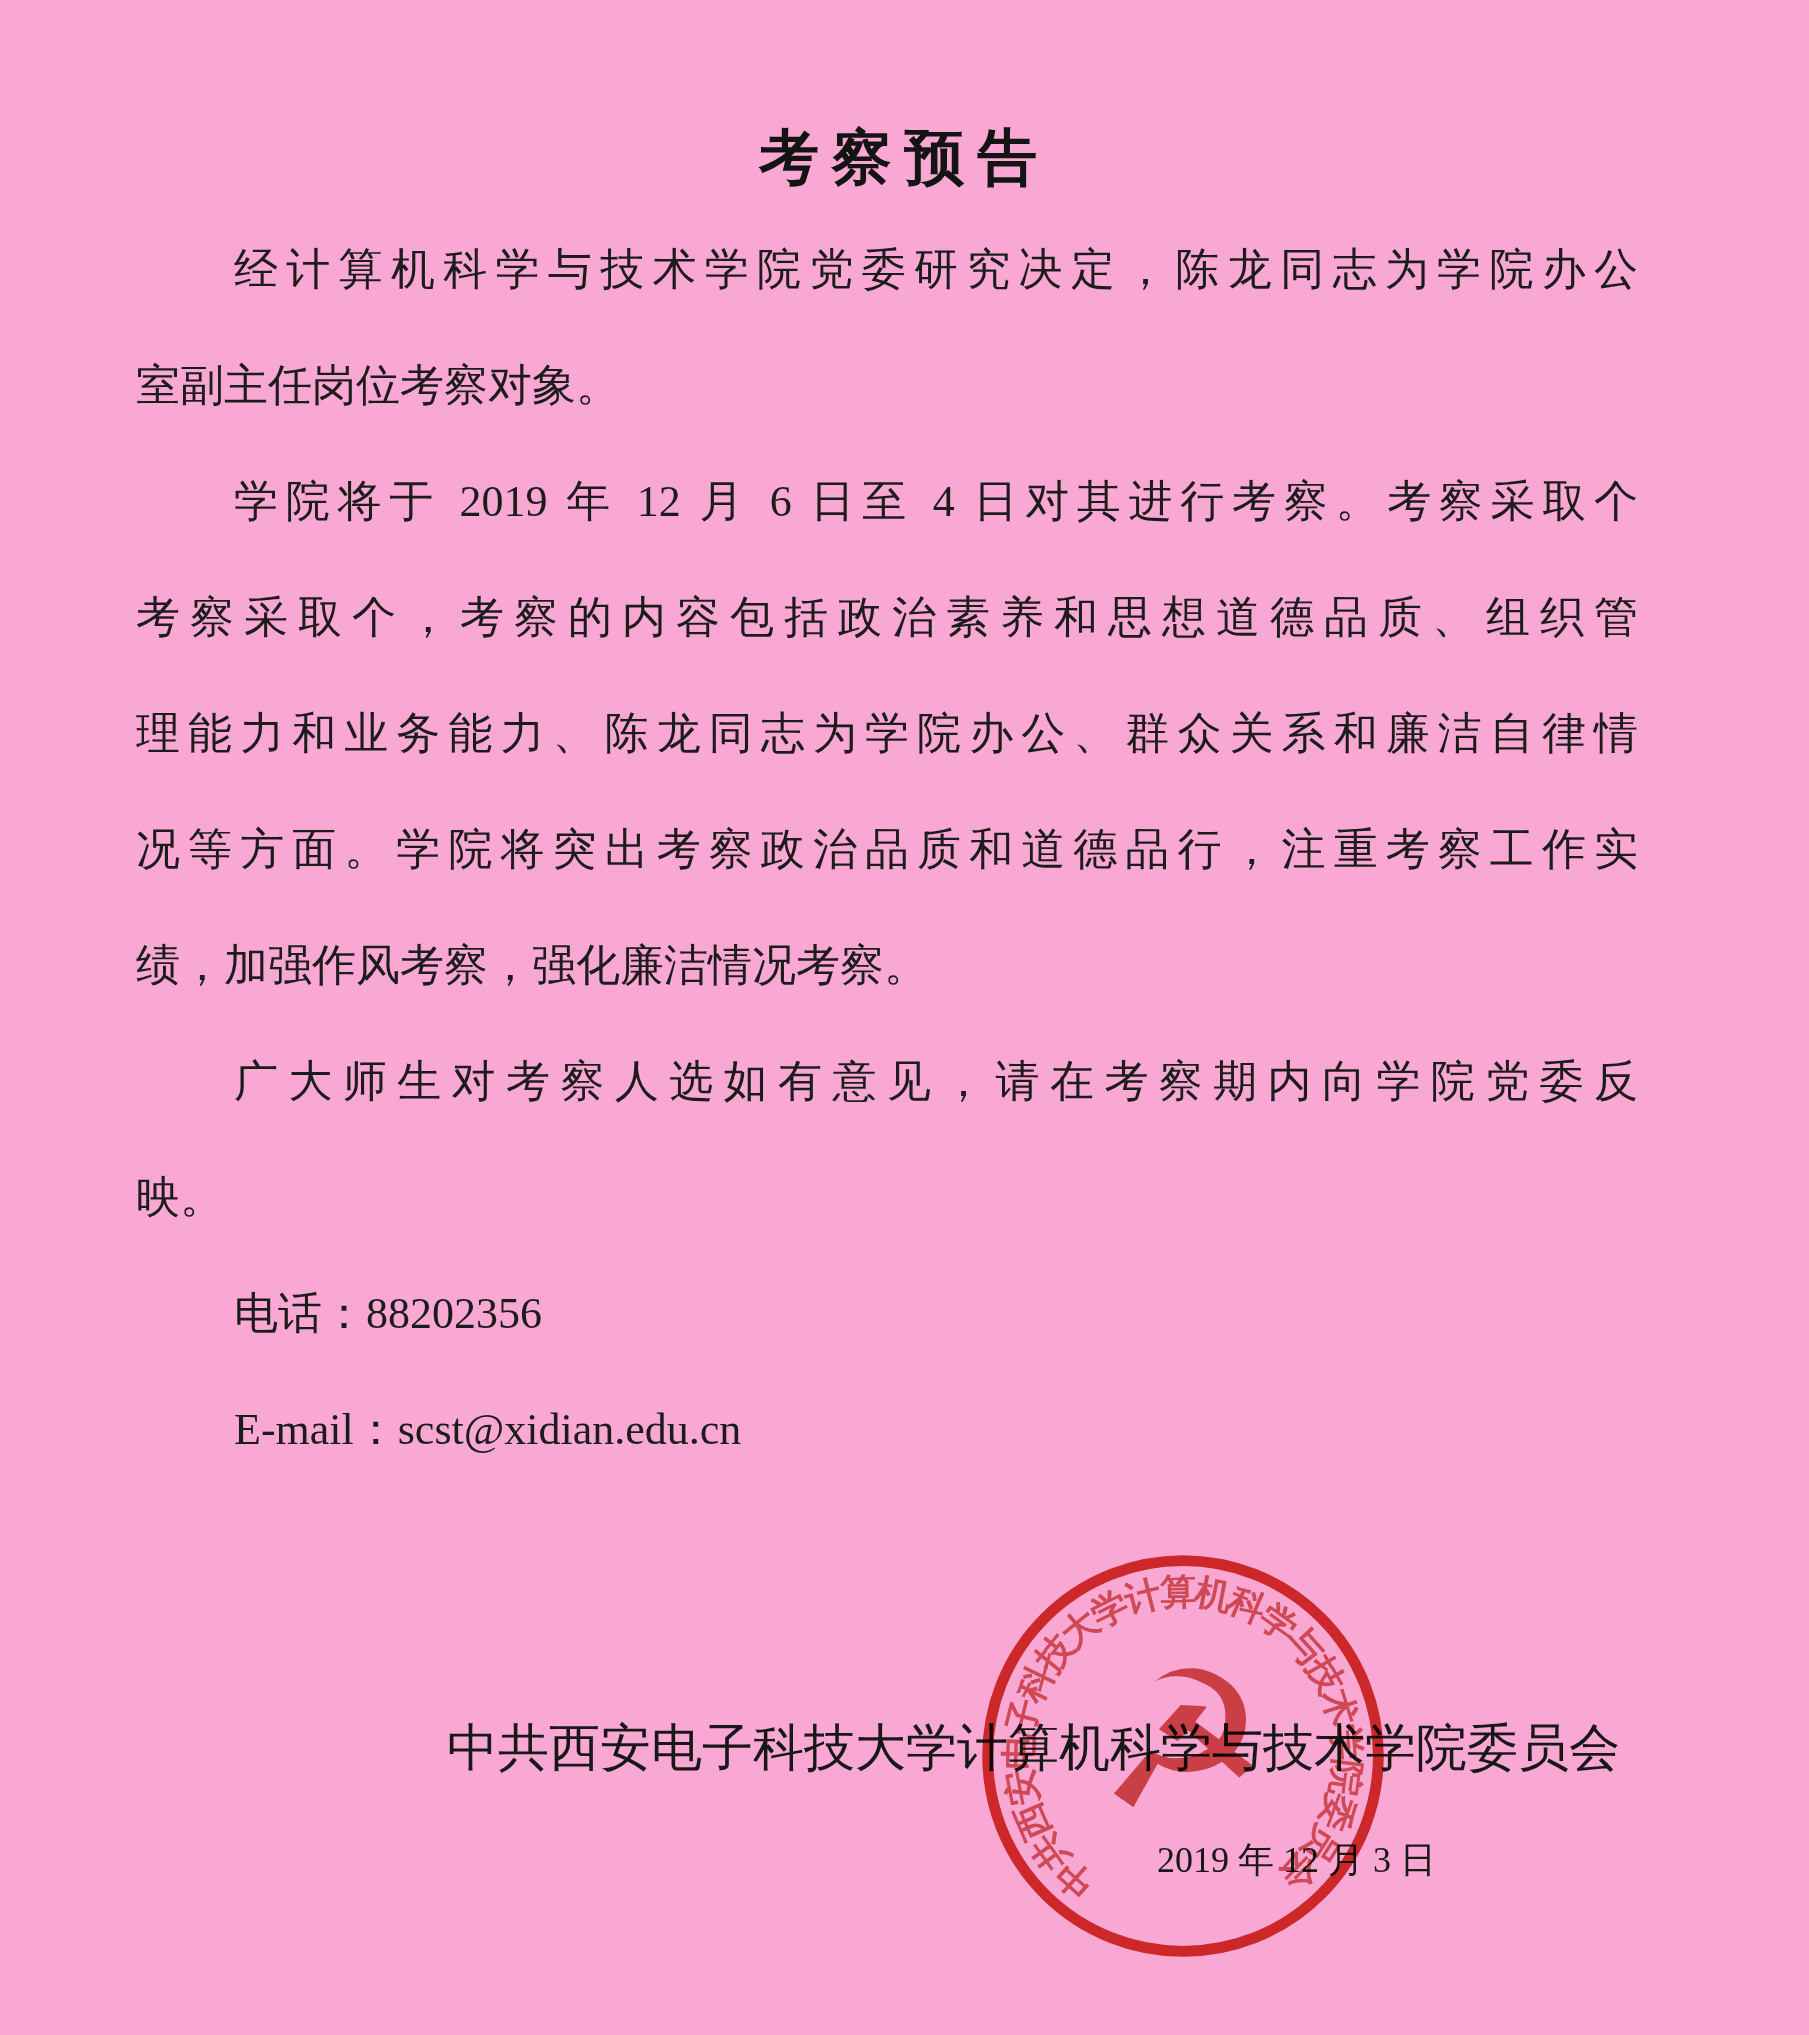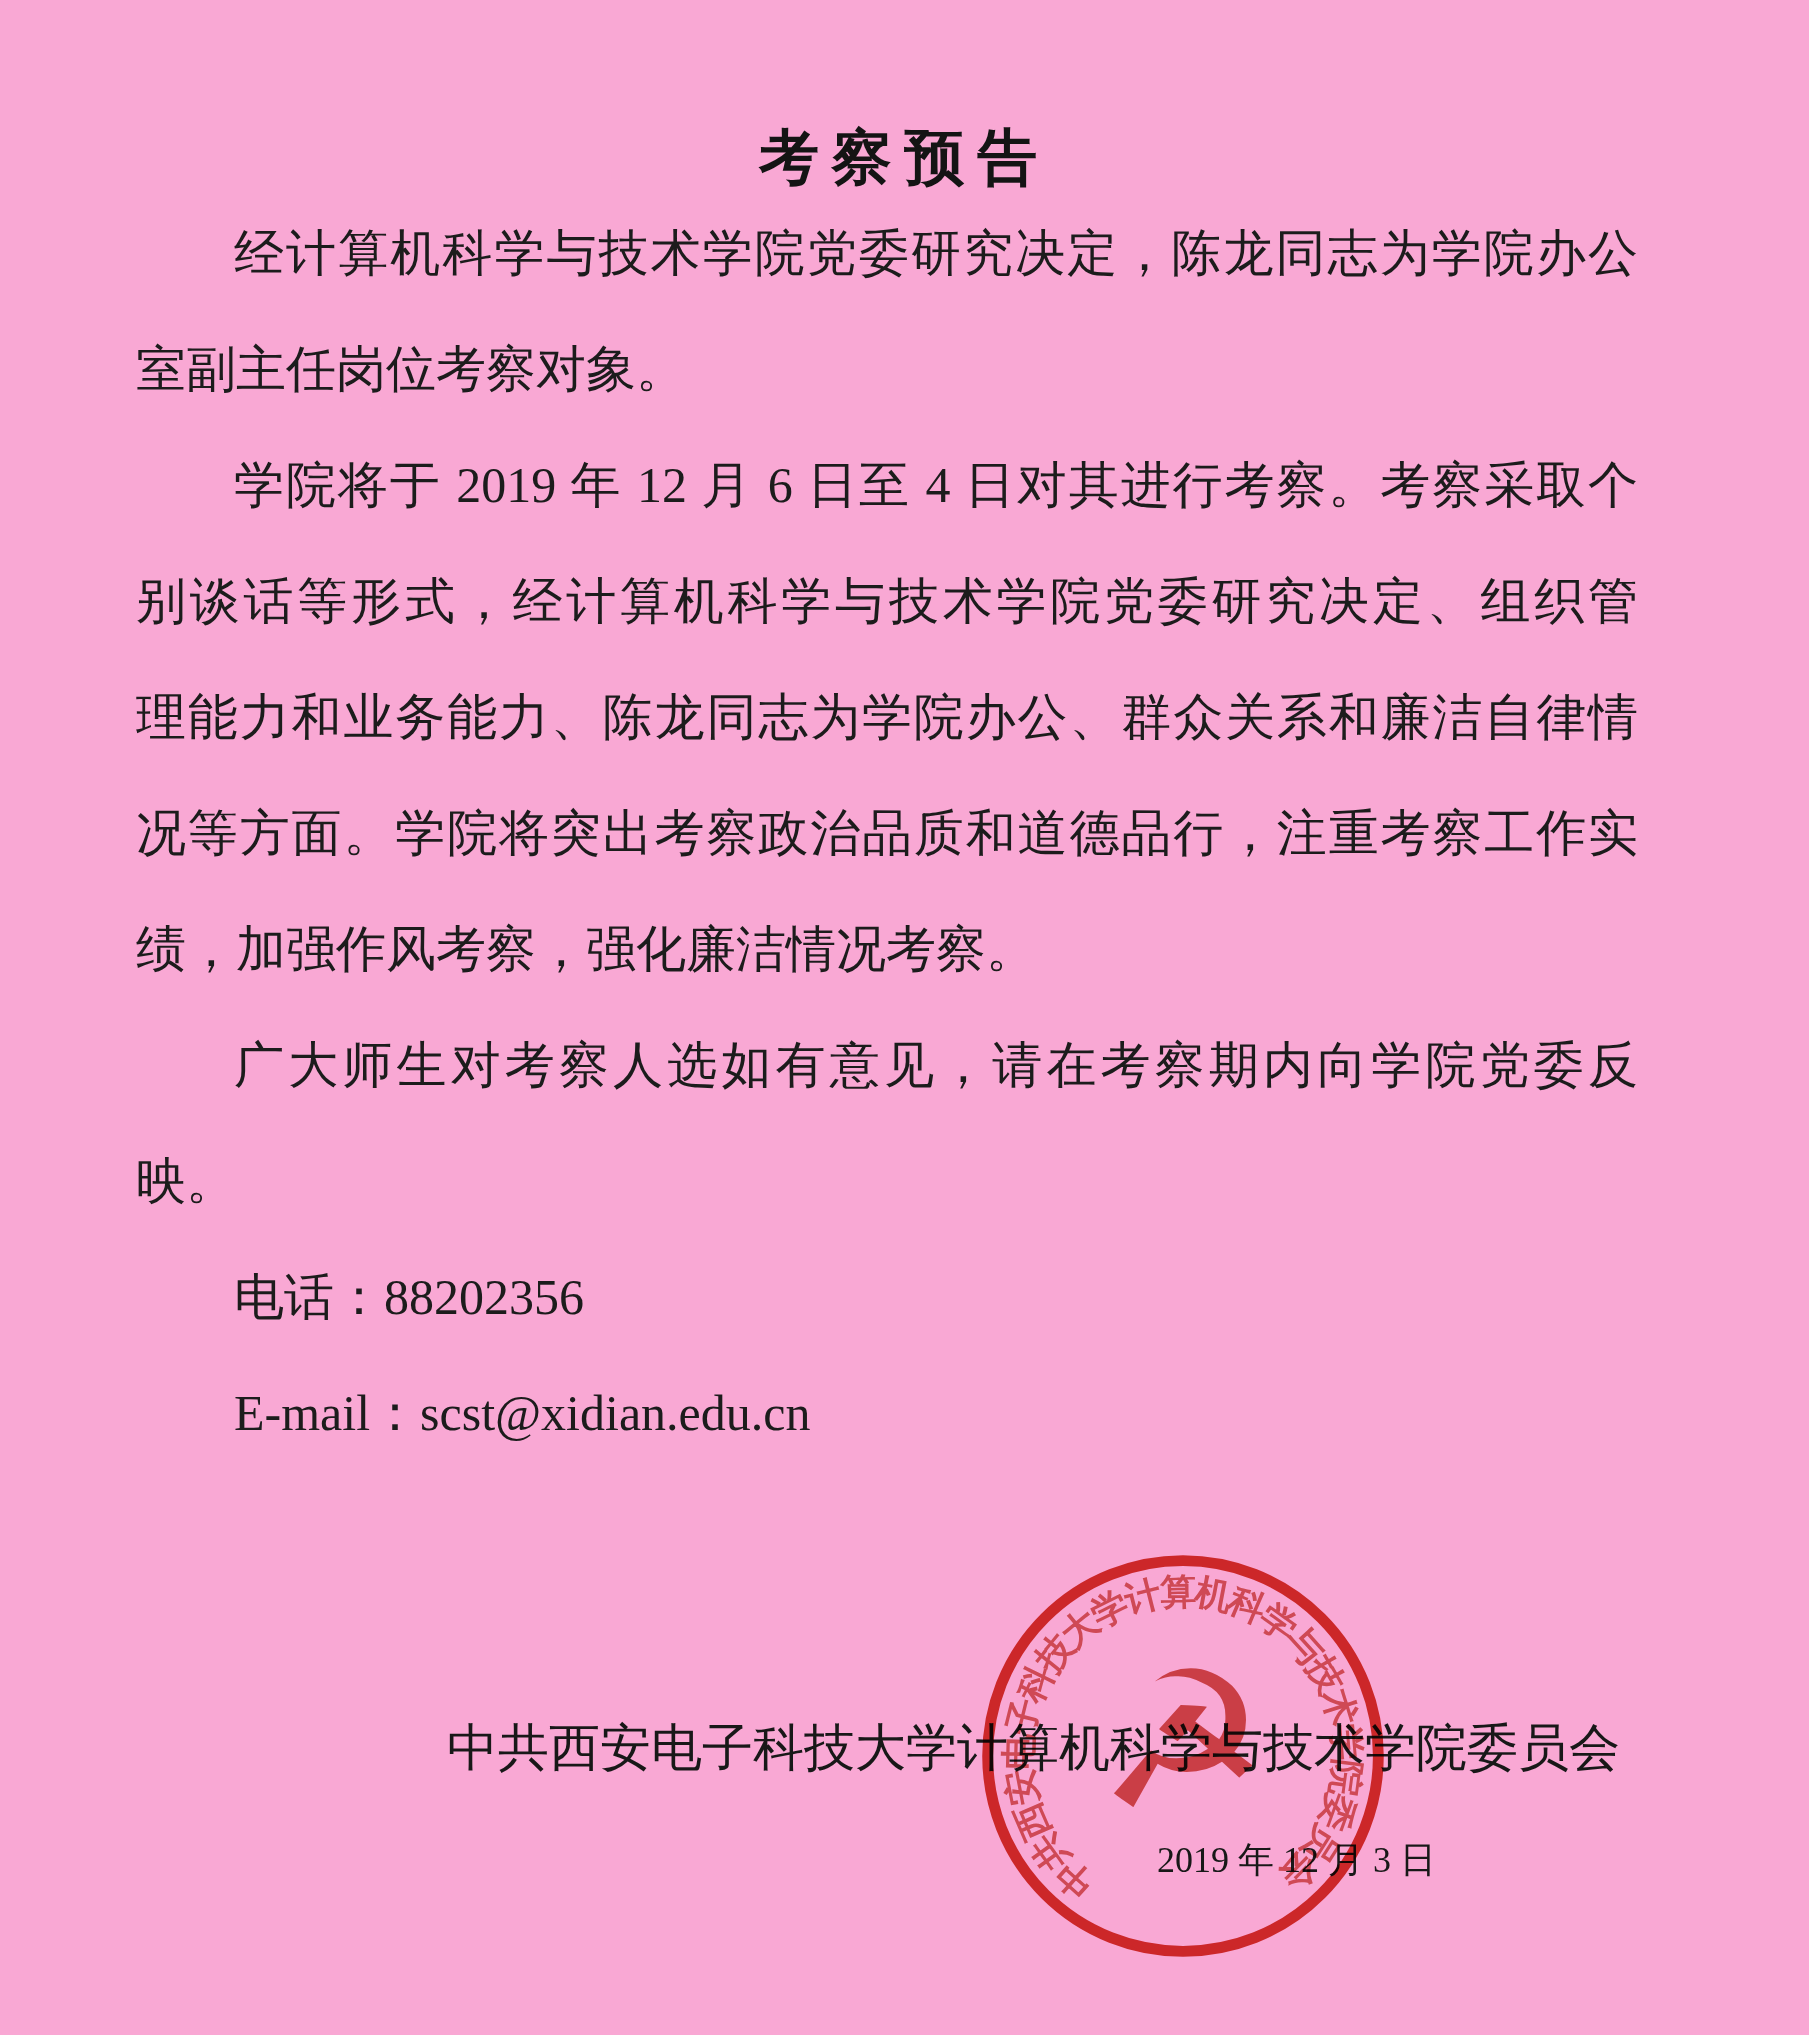--- a/index.html
+++ b/index.html
@@ -21,23 +21,23 @@
     width: 100%;
     text-align: center;
     font-size: 60px;
     font-weight: bold;
     letter-spacing: 12.7px;
     color: #141414;
   }
   .body-block {
     position: absolute;
     left: 136px;
-    top: 195px;
+    top: 212px;
     width: 1502px;
-    font-size: 50px;
+    font-size: 44px;
     line-height: 116px;
   }
   .line {
     min-height: 116px;
     white-space: nowrap;
   }
   .indent { text-indent: 98px; }
   .justify {
     white-space: normal;
     text-align: justify;
@@ -85,21 +85,21 @@
 <body>
 
 <div class="page">
 
   <div class="doc-title">考察预告</div>
 
   <div class="body-block">
     <div class="line indent justify">经计算机科学与技术学院党委研究决定，陈龙同志为学院办公</div>
     <div class="line">室副主任岗位考察对象。</div>
     <div class="line indent justify">学院将于 2019 年 12 月 6 日至 4 日对其进行考察。考察采取个</div>
-    <div class="line justify">别谈话等形式，经计算机科学与技术学院党委研究决定、组织管</div>
+    <div class="line justify">考察采取个，考察的内容包括政治素养和思想道德品质、组织管</div>
     <div class="line justify">理能力和业务能力、陈龙同志为学院办公、群众关系和廉洁自律情</div>
     <div class="line justify">况等方面。学院将突出考察政治品质和道德品行，注重考察工作实</div>
     <div class="line">绩，加强作风考察，强化廉洁情况考察。</div>
     <div class="line indent justify">广大师生对考察人选如有意见，请在考察期内向学院党委反</div>
     <div class="line">映。</div>
     <div class="line indent">电话：88202356</div>
     <div class="line indent">E-mail：scst@xidian.edu.cn</div>
   </div>
 
   <div class="signature-line">中共西安电子科技大学计算机科学与技术学院委员会</div>

